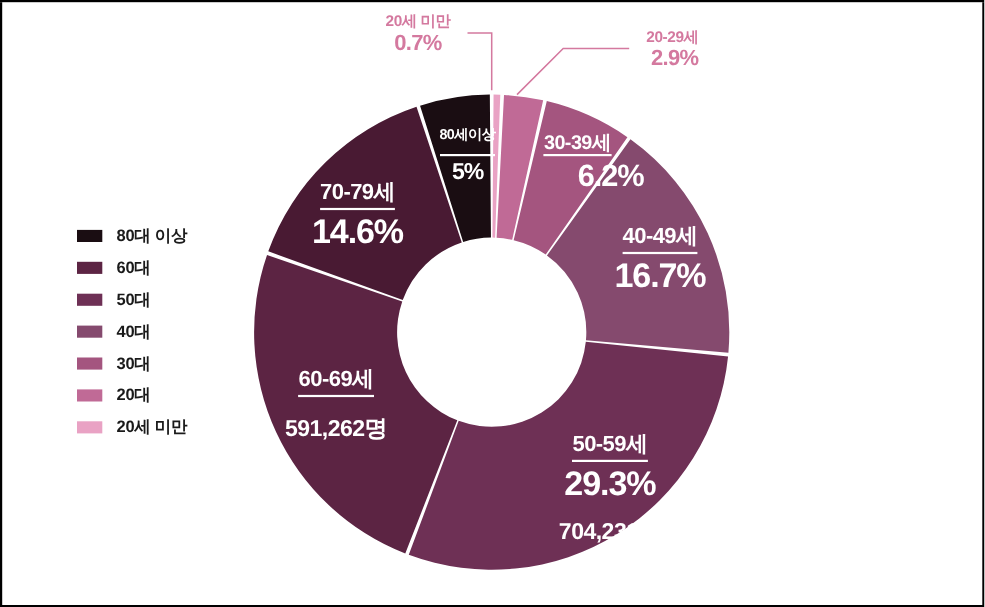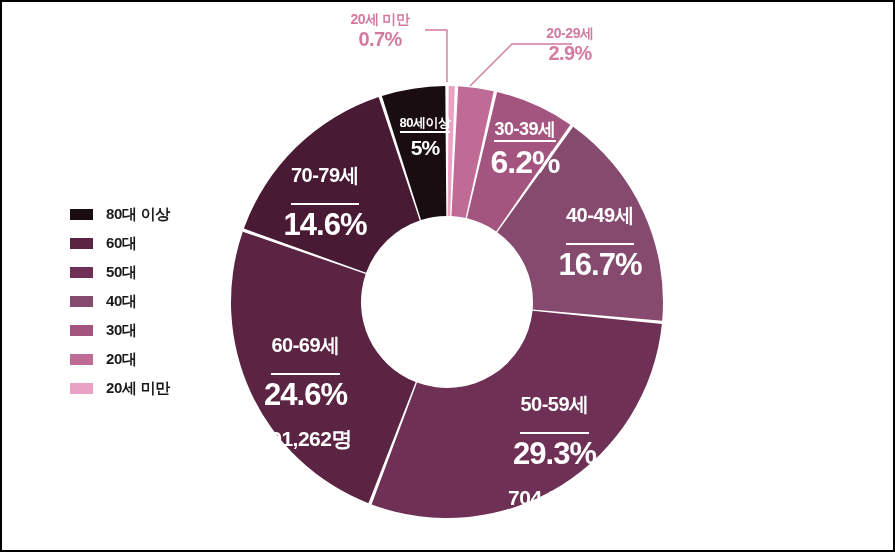--- a/index.html
+++ b/index.html
@@ -41,33 +41,33 @@
   svg{display:block;}
 
   
   .slice-label{
     position:absolute;text-align:center;color:#ffffff;
     line-height:1.0;white-space:nowrap;
   }
   .slice-label .ttl{
     display:inline-block;font-size:20px;font-weight:bold;
     letter-spacing:-0.5px;
-    border-bottom:2px solid #ffffff;padding-bottom:18px;
+    border-bottom:2px solid #ffffff;padding-bottom:4px;
   }
   .slice-label .pct{
     display:block;font-size:31px;font-weight:bold;margin-top:4px;
     letter-spacing:-1px;
   }
   .slice-label .cnt{
     display:block;font-size:21px;font-weight:bold;margin-top:18px;
     letter-spacing:-0.5px;
   }
   .slice-label.small .ttl{font-size:18px;border-bottom-width:2px;padding-bottom:2px;}
-  .slice-label.small .pct{font-size:32px;}
-  .slice-label.tiny .ttl{font-size:13px;letter-spacing:-0.5px;padding-bottom:2px;}
+  .slice-label.small .pct{font-size:28px;text-align:right;}
+  .slice-label.tiny .ttl{font-size:13px;letter-spacing:-0.5px;padding-bottom:12px;}
   .slice-label.tiny .pct{font-size:21px;}
 
   
   .callout{
     position:absolute;text-align:center;white-space:nowrap;line-height:1.05;
   }
   .callout .ttl{font-size:14px;font-weight:bold;letter-spacing:-0.4px;display:block;}
   .callout .pct{font-size:20px;font-weight:bold;letter-spacing:-0.6px;display:block;margin-top:2px;}
 </style>
 </head>
@@ -122,21 +122,21 @@
         <span class="legend-swatch" style="background: rgb(233, 162, 196);"></span>
         <span class="legend-label">20세 미만</span>
       </div>
     </div>
 
   <div class="callout" style="left:315px;top:10px;width:130px;color:#d4799f;">
     <span class="ttl">20세 미만</span>
     <span class="pct">0.7%</span>
   </div>
 
-  <div class="callout" style="left:505px;top:24px;width:130px;color:#d4799f;">
+  <div class="callout" style="left:505px;top:24px;width:130px;color:#d4799f;text-align:right;">
     <span class="ttl">20-29세</span>
     <span class="pct">2.9%</span>
   </div>
 
   <div class="slice-label tiny" style="left:360px;top:112px;width:130px;">
     <span class="ttl">80세이상</span>
     <span class="pct">5%</span>
   </div>
 
   <div class="slice-label small" style="left:465px;top:118px;width:120px;">
@@ -150,21 +150,20 @@
   </div>
 
   <div class="slice-label" style="left:477px;top:392px;width:155px;">
     <span class="ttl">50-59세</span>
     <span class="pct">29.3%</span>
     <span class="cnt">704,231명</span>
   </div>
 
   <div class="slice-label" style="left:228px;top:333px;width:155px;">
     <span class="ttl">60-69세</span>
-    <span class="pct">24.6%</span>
     <span class="cnt">591,262명</span>
   </div>
 
   <div class="slice-label" style="left:255px;top:163px;width:140px;">
     <span class="ttl">70-79세</span>
     <span class="pct">14.6%</span>
   </div>
 
 </div>
 

